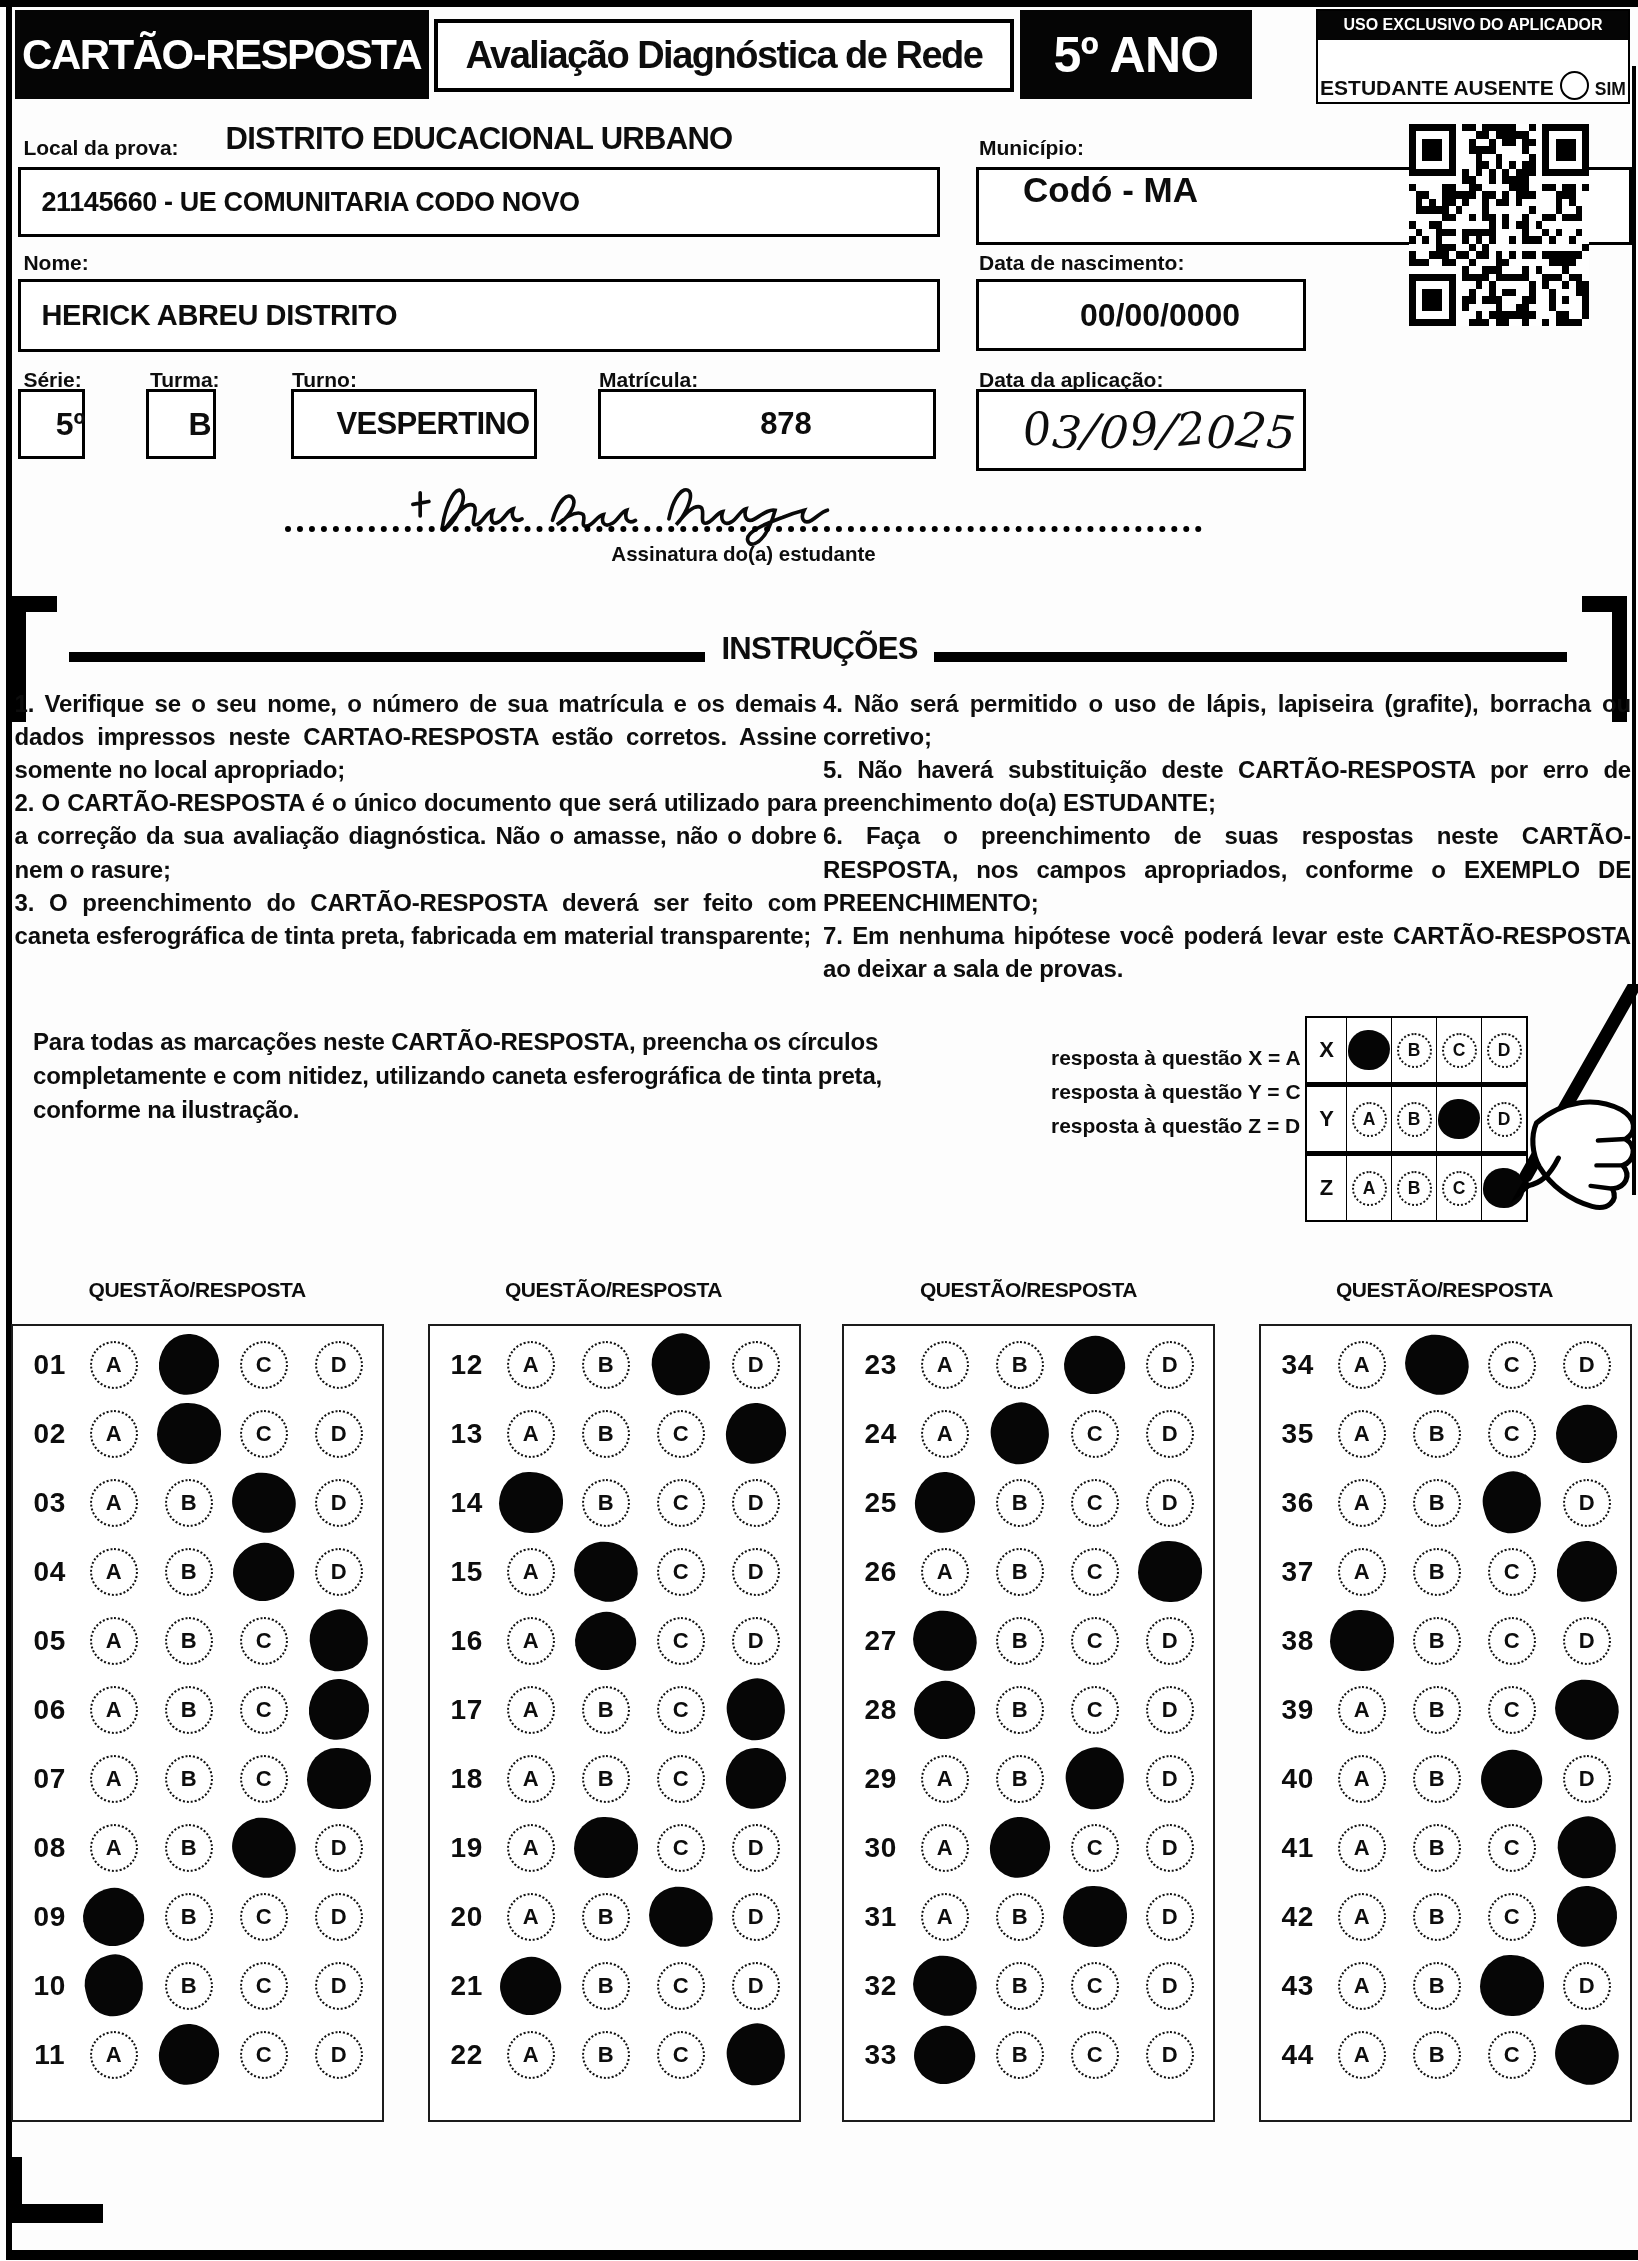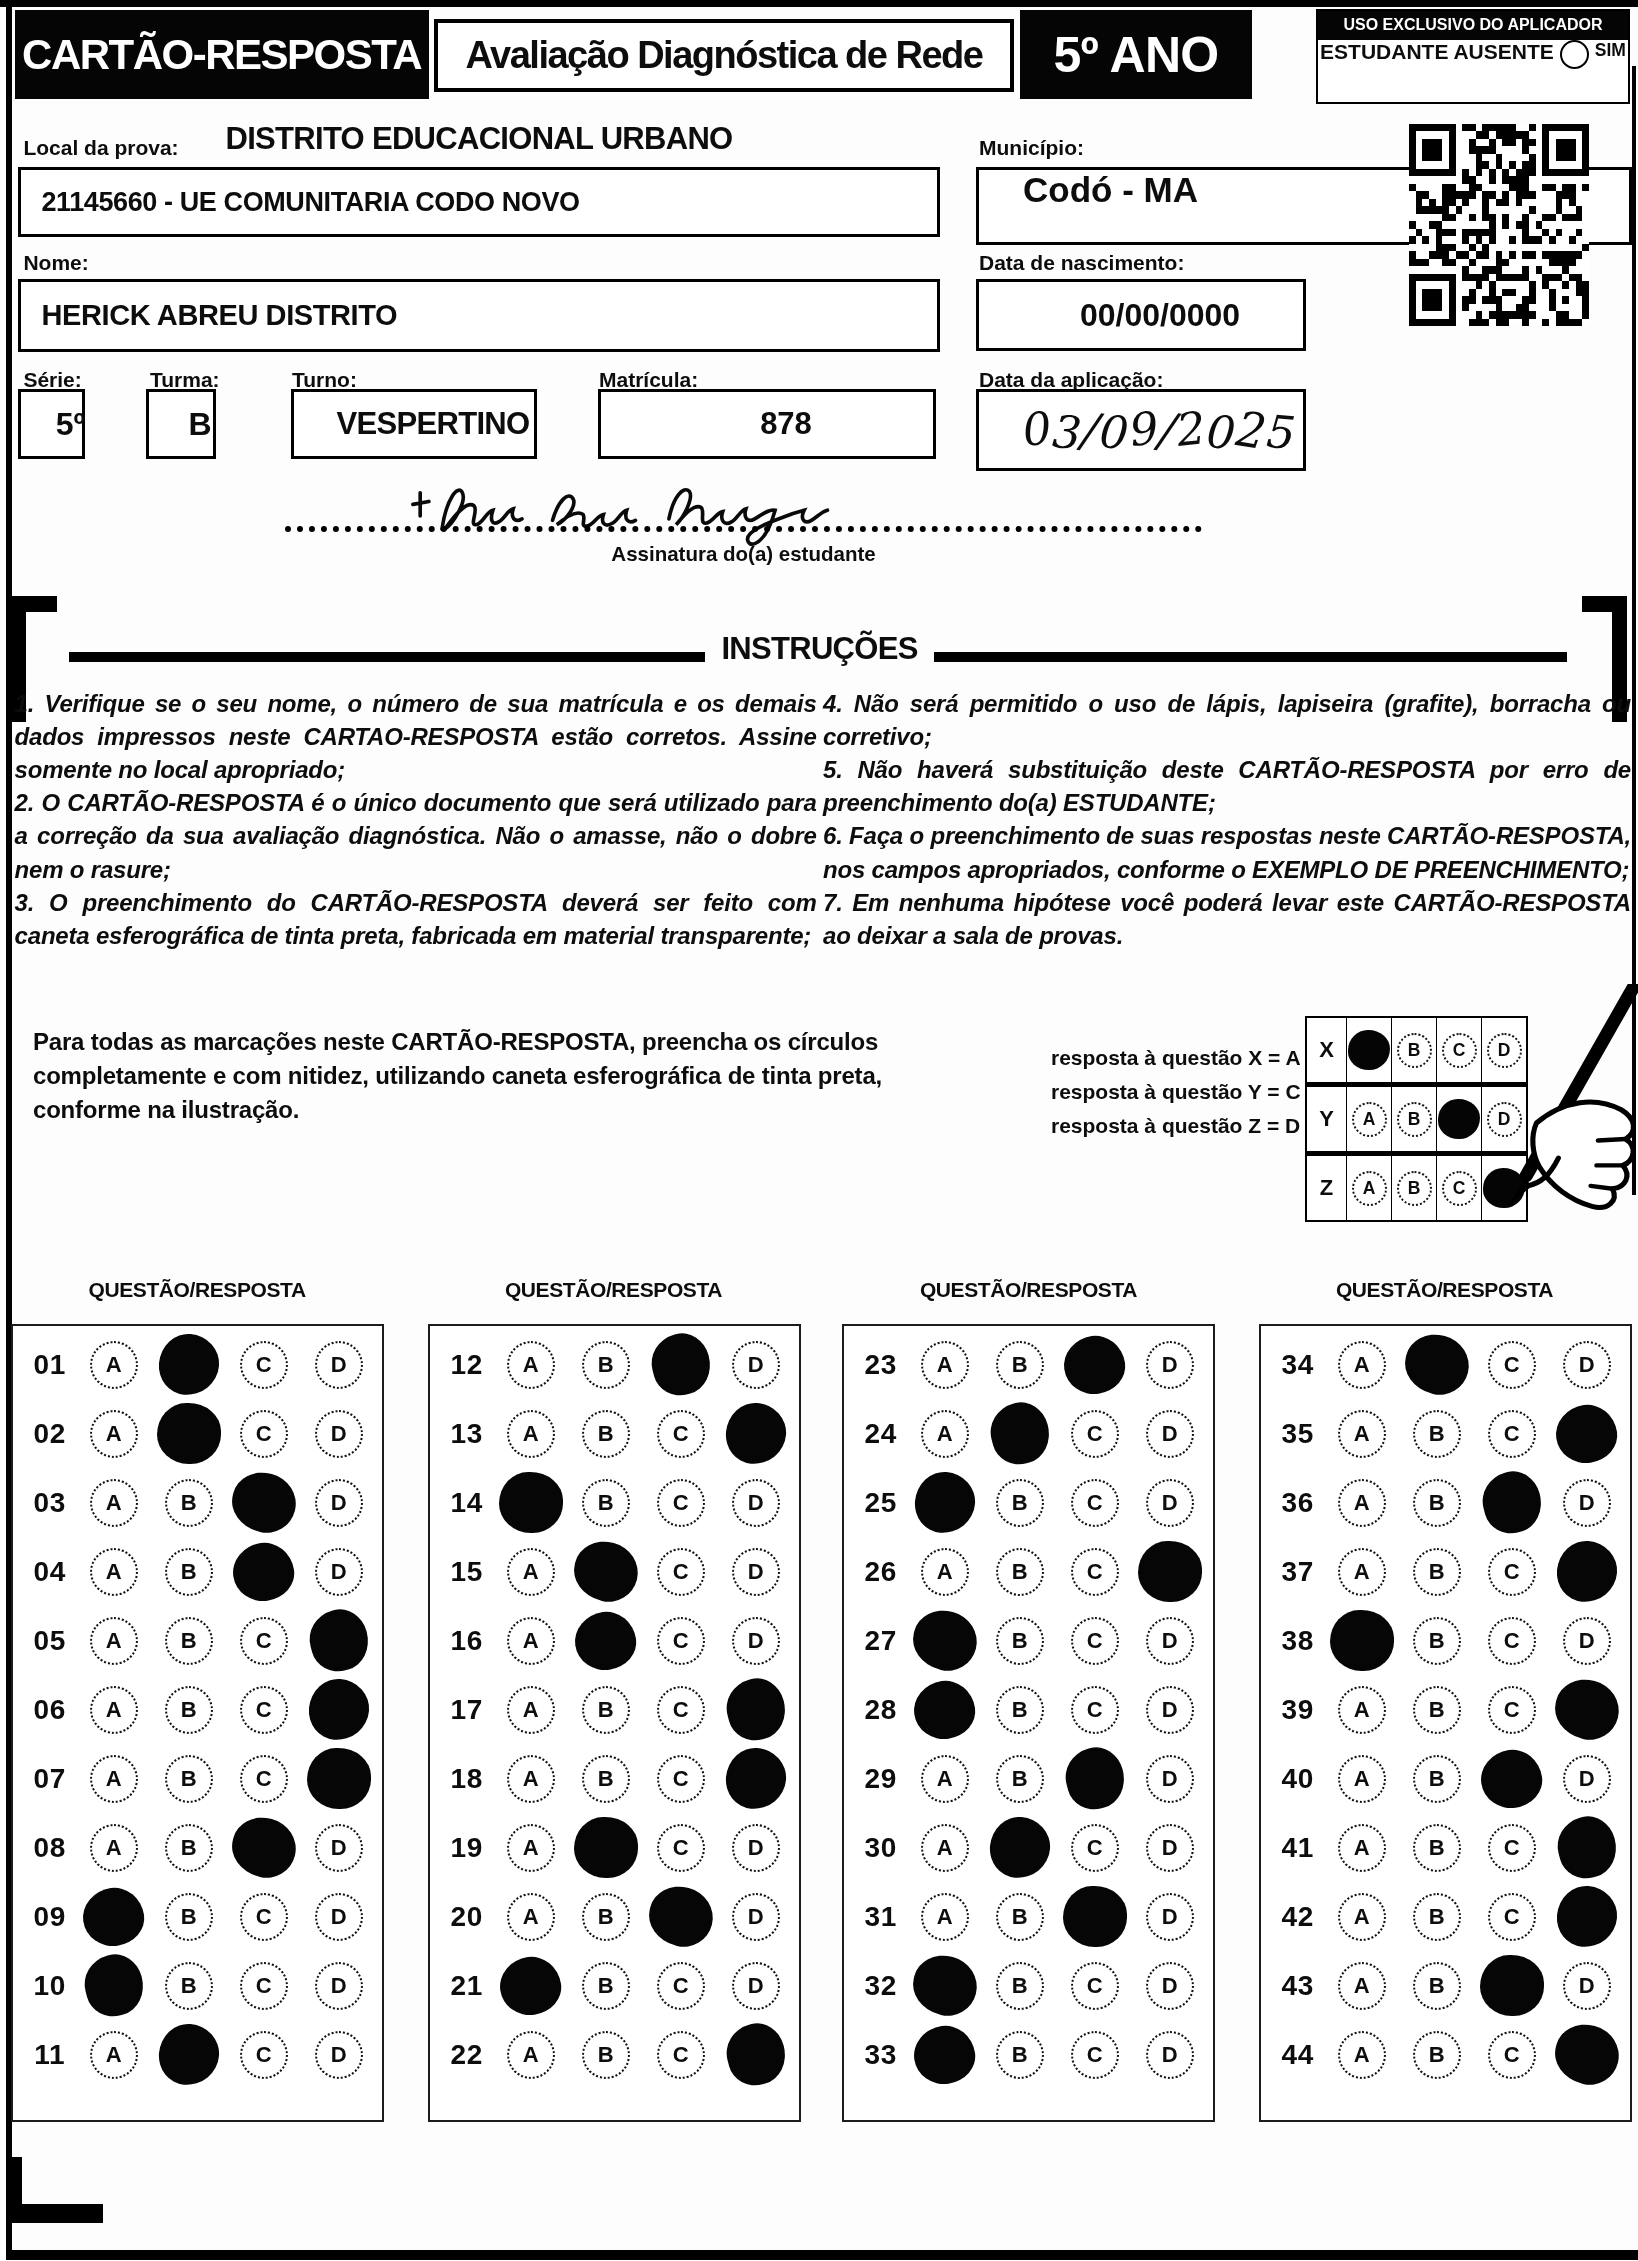--- a/index.html
+++ b/index.html
@@ -11,33 +11,33 @@
   .flexc{display:flex;align-items:center;justify-content:center;}
   .lbl{font-weight:bold;font-size:21px;}
   
   .hdr-black{background:#050505;color:#fff;font-weight:bold;}
   .hdr-title{left:14.6px;top:10.2px;width:414px;height:89px;font-size:42px;letter-spacing:-1.5px;}
   .hdr-sub{left:434px;top:19px;width:580px;height:73px;border:4.4px solid #000;background:#fff;
            font-size:38px;font-weight:bold;letter-spacing:-1.5px;box-sizing:border-box;}
   .hdr-grade{left:1020px;top:10.2px;width:232px;height:89px;font-size:50px;letter-spacing:-0.7px;}
   .hdr-app{left:1316px;top:8.8px;width:314px;height:95px;border:2.9px solid #000;background:#fff;box-sizing:border-box;}
   .hdr-app-top{height:29px;background:#050505;color:#fff;font-size:16px;font-weight:bold;display:flex;align-items:center;justify-content:center;letter-spacing:0px;}
-  .hdr-app-bot{height:60px;display:flex;align-items:flex-start;justify-content:center;gap:6px;font-weight:bold;}
+  .hdr-app-bot{height:60px;display:flex;align-items:flex-end;justify-content:center;gap:6px;font-weight:bold;}
   .absent-circle{width:29px;height:29px;border:2.9px solid #000;border-radius:50%;box-sizing:border-box;background:#fff;}
   
   .district{left:18px;top:121px;width:922px;text-align:center;font-size:31px;font-weight:bold;letter-spacing:-0.7px;}
   .val{font-weight:bold;}
   
   .sig-line{left:285px;top:503px;width:917px;height:29px;border-bottom:6.6px dotted #000;box-sizing:border-box;}
   .sig-label{left:285px;top:542px;width:917px;text-align:center;font-size:20.5px;font-weight:bold;}
   
   .brk{background:#000;}
   
   .inst-title{left:705px;top:631px;width:229px;text-align:center;font-size:31px;font-weight:bold;letter-spacing:-0.7px;}
-  .inst-col p{margin:0;font-size:24px;font-weight:700;line-height:1.38;text-align:justify;letter-spacing:-0.2px;font-style:italic;}
+  .inst-col p{margin:0;font-size:24px;font-weight:700;line-height:1.38;text-align:justify;letter-spacing:-0.2px;}
   
   .ex-par{left:33px;top:1025px;width:862px;font-size:24px;font-weight:700;line-height:1.42;letter-spacing:-0.2px;}
   .ex-legend{left:1051px;top:1041px;width:270px;}
   .ex-legend p{margin:0;font-size:21px;font-weight:bold;line-height:1.62;white-space:nowrap;}
   .ex-grid{left:1305px;top:1016px;border:2.9px solid #000;background:#fff;}
   .ex-row{display:flex;border-bottom:5.8px solid #000;}
   .ex-row:last-child{border-bottom:none;}
   .ex-cell{width:44px;height:64px;display:flex;align-items:center;justify-content:center;border-left:1.5px solid #000;position:relative;}
   .ex-cell.ex-label{border-left:none;width:39px;font-weight:bold;font-size:22px;}
   .ex-bubble{width:35px;height:35px;border:2.2px dotted #141414;border-radius:50%;display:flex;align-items:center;justify-content:center;

